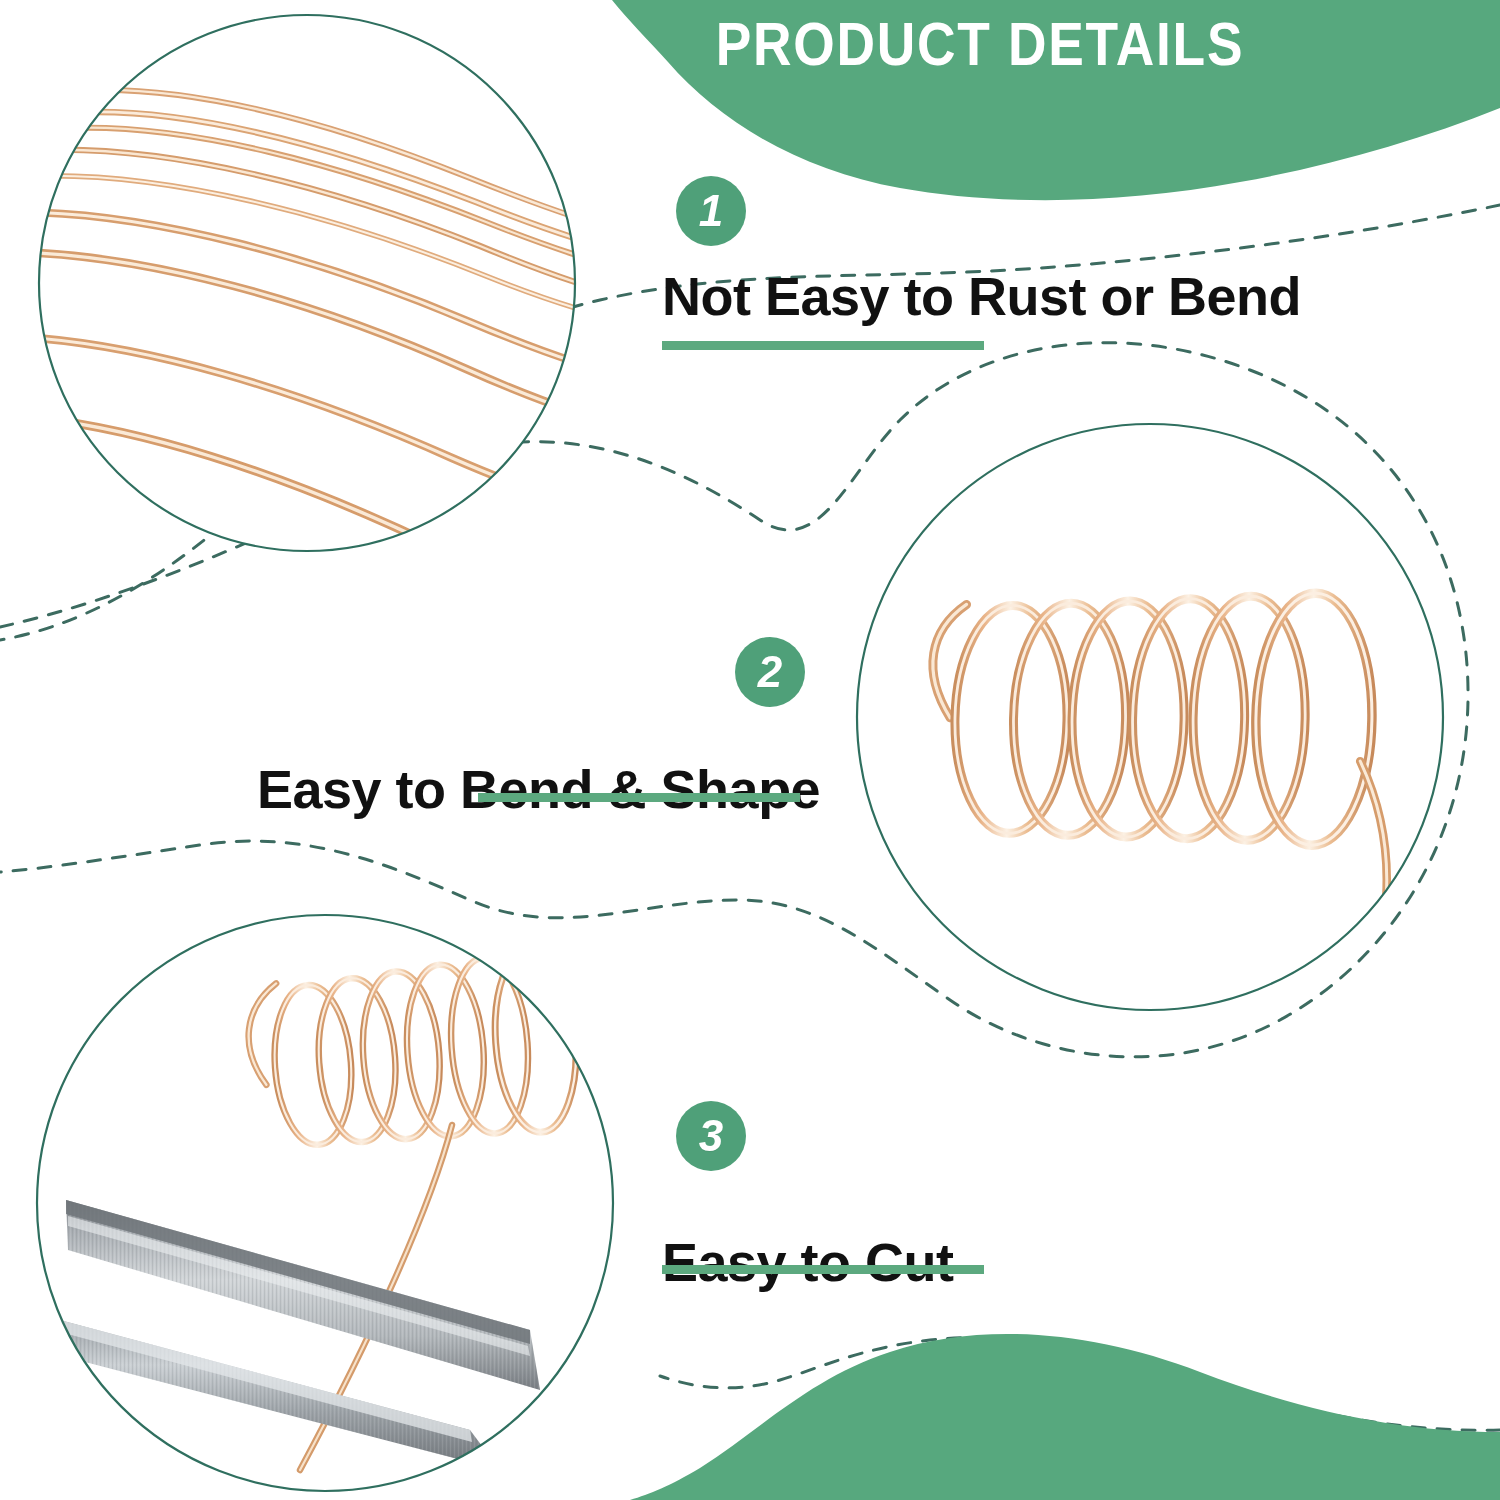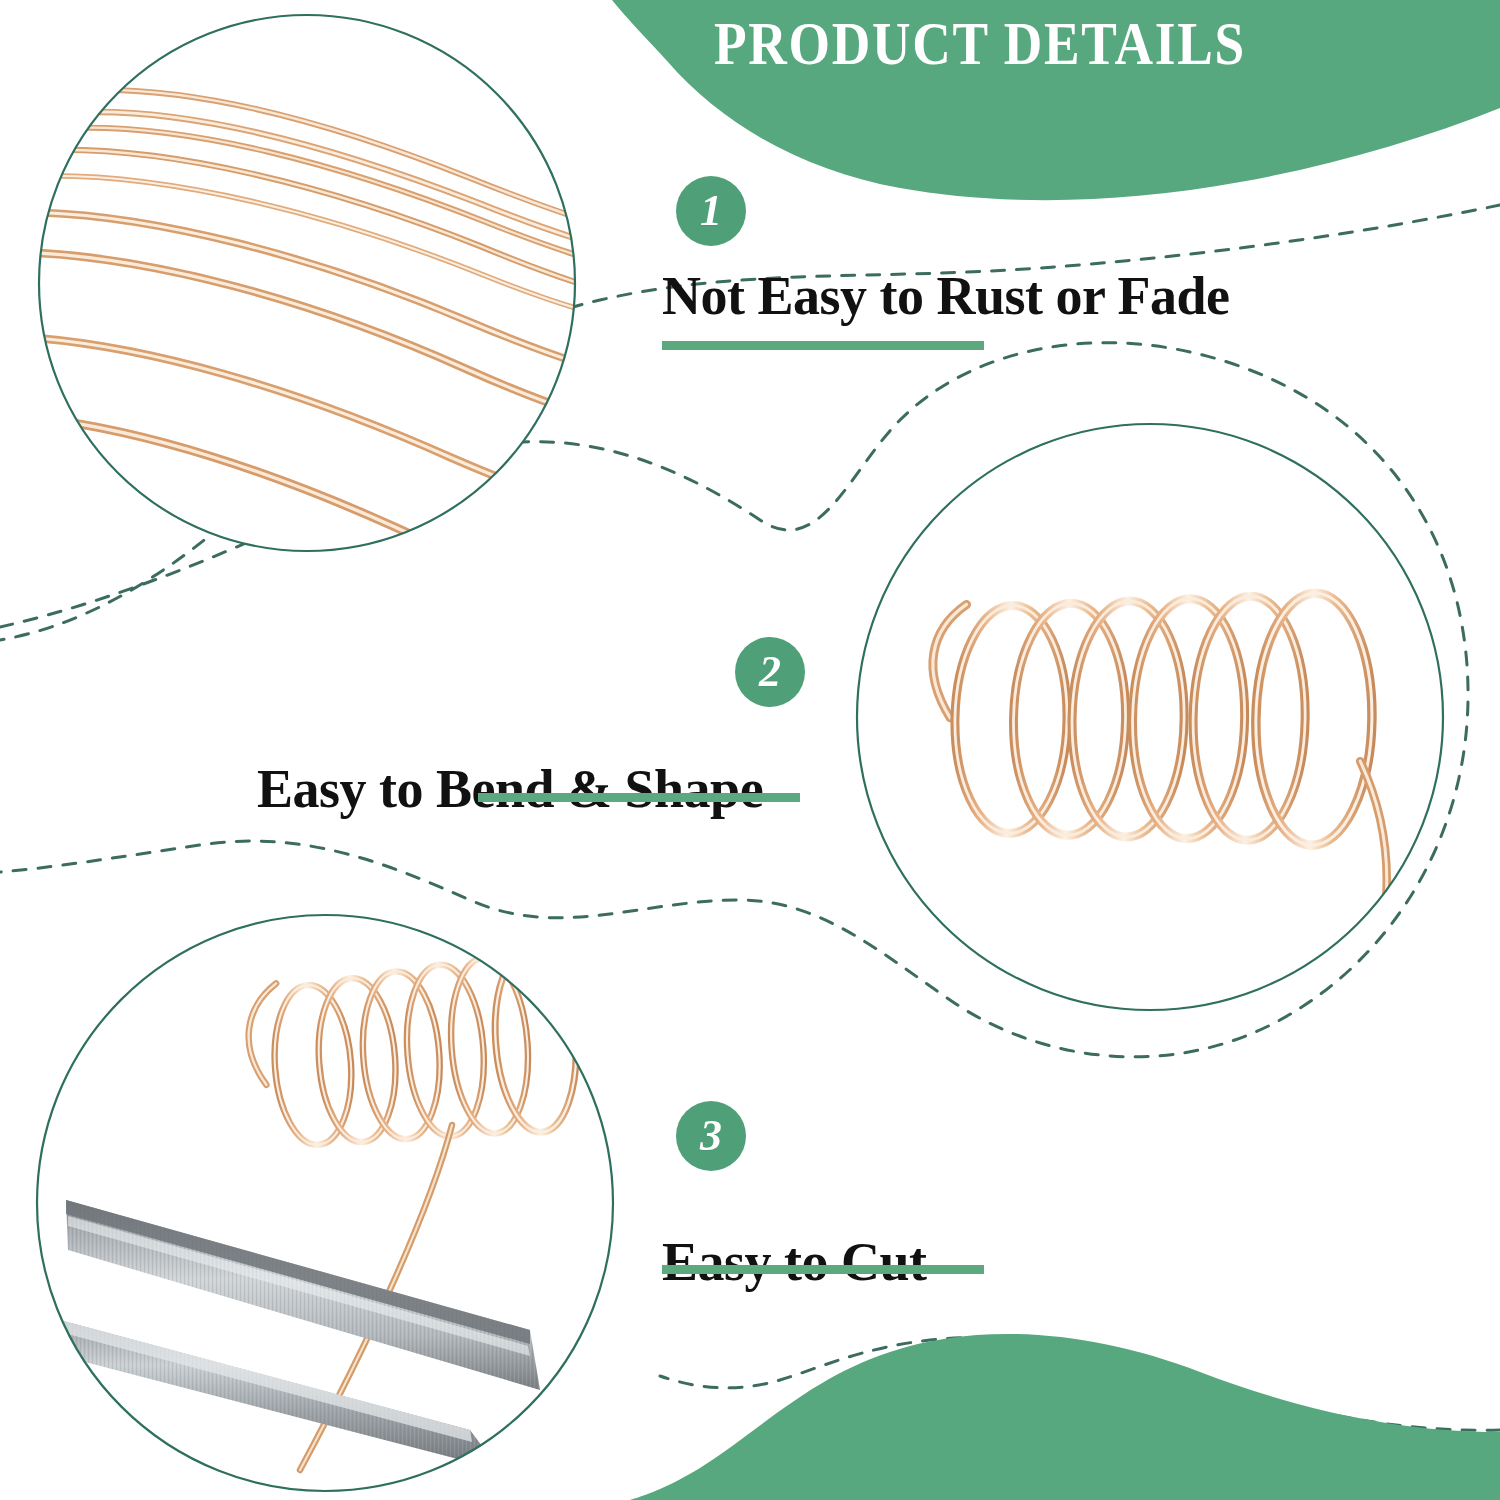--- a/index.html
+++ b/index.html
@@ -3,21 +3,21 @@
 <meta charset="utf-8">
 <style>
   * { margin:0; padding:0; box-sizing:border-box; }
   html,body { width:1500px; height:1500px; }
   body {
     background:#ffffff;
     font-family:"Liberation Sans", sans-serif;
     position:relative;
     overflow:hidden;
   }
-  #stage { position:absolute; inset:0; width:1500px; height:1500px;font-family:Liberation Serif, serif; }
+  #stage { position:absolute; inset:0; width:1500px; height:1500px; }
   .layer { position:absolute; inset:0; width:1500px; height:1500px; }
   #deco { z-index:1; }
   #photos { z-index:2; }
   #text-layer { z-index:3; }
 
   .headline-title {
     position:absolute;
     left:640px; top:8px;
     width:680px;
     text-align:center;
@@ -283,21 +283,21 @@
       <circle cx="325" cy="1203" r="288" fill="none" stroke="#2F6F5F" stroke-width="2.2"></circle>
     </g>
   </svg>
 
   <div class="layer" id="text-layer">
 
     <div class="headline-title">PRODUCT DETAILS</div>
 
     <div class="feature" id="feat-1">
       <div class="badge">1</div>
-      <div class="feat-title">Not Easy to Rust or Fade</div>
+      <div class="feat-title">Not Easy to Rust or Bend</div>
       <div class="feat-rule"></div>
     </div>
 
     <div class="feature" id="feat-2">
       <div class="badge">2</div>
       <div class="feat-title">Easy to Bend &amp; Shape</div>
       <div class="feat-rule"></div>
     </div>
 
     <div class="feature" id="feat-3">

